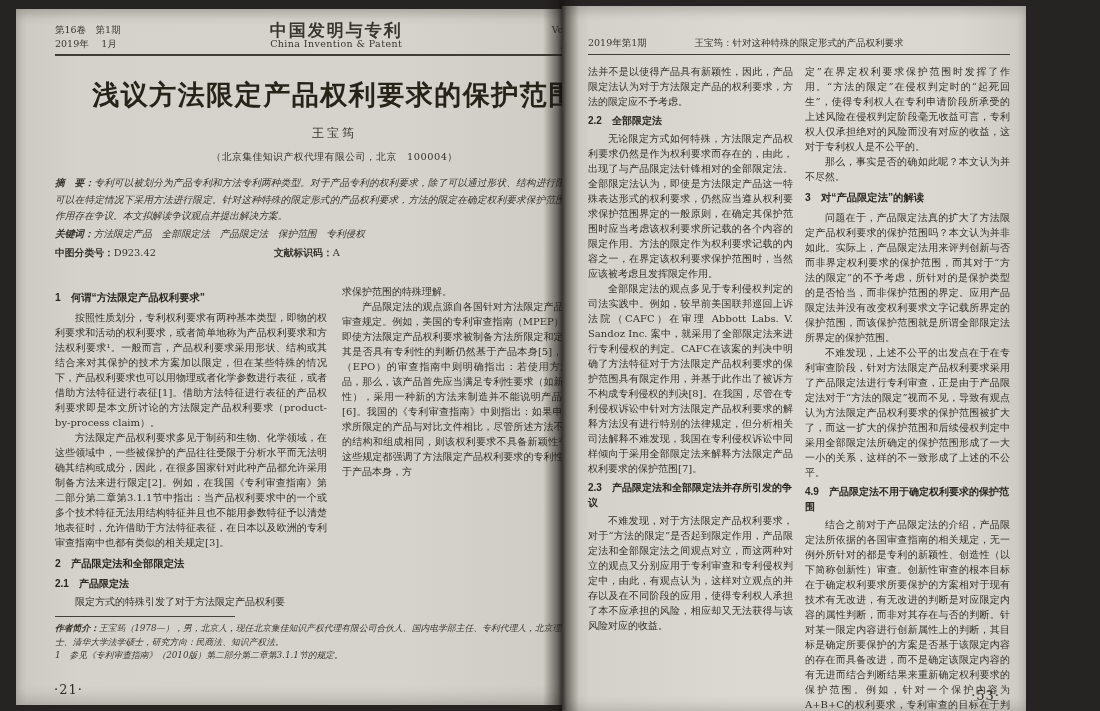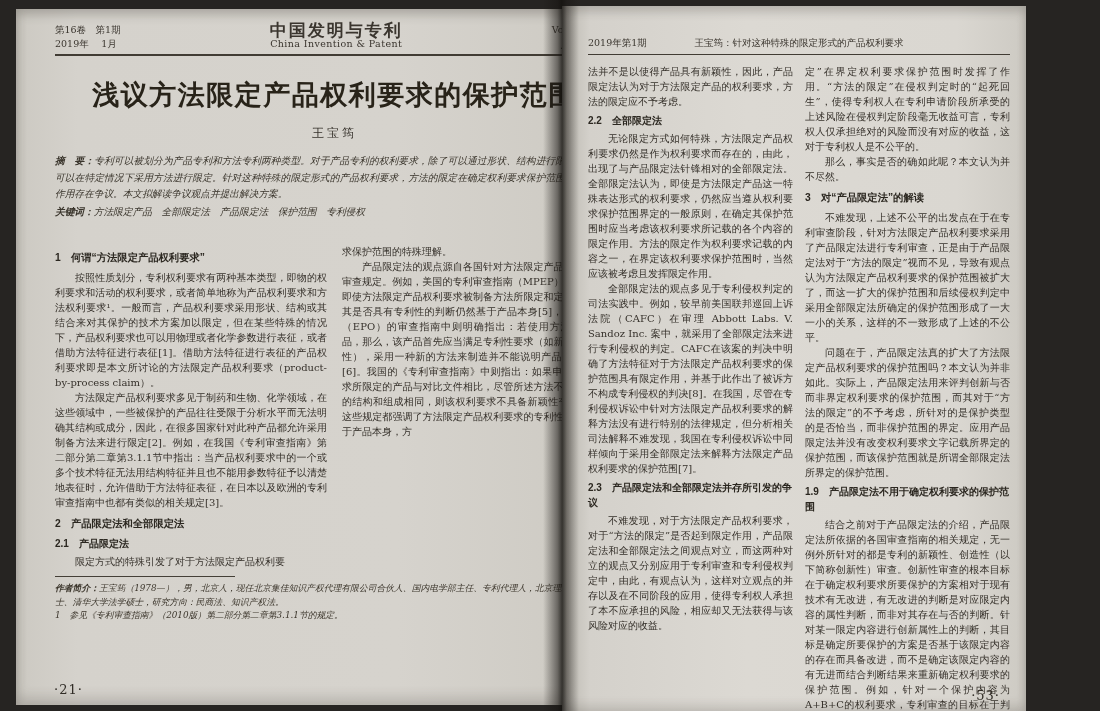--- a/index.html
+++ b/index.html
@@ -87,23 +87,28 @@
         </div>
         <div class="jh-right">
           <div>Vol.16　No.1</div>
           <div>Jan.　2019</div>
         </div>
       </div>
       <div class="jrule"></div>
 
       <h1 class="title">浅议方法限定产品权利要求的保护范围</h1>
       <div class="author">王宝筠</div>
+      <div class="affil">（北京集佳知识产权代理有限公司，北京　100004）</div>
 
       <p class="abstract"><span class="lbl">摘　要：</span><span>专利可以被划分为产品专利和方法专利两种类型。对于产品专利的权利要求，除了可以通过形状、结构进行限定之外，还可以在特定情况下采用方法进行限定。针对这种特殊的限定形式的产品权利要求，方法的限定在确定权利要求保护范围时是否发挥作用存在争议。本文拟解读争议观点并提出解决方案。</span></p>
       <p class="keywords"><span class="lbl">关键词：</span><span>方法限定产品　全部限定法　产品限定法　保护范围　专利侵权</span></p>
+      <div class="metaline">
+        <span><b>中图分类号：</b><span>D923.42</span></span>
+        <span class="m2"><b>文献标识码：</b><span>A</span></span>
+      </div>
 
       <div class="cols">
         <div class="col">
           <h3 class="sech">1　何谓“方法限定产品权利要求”</h3>
           <p class="para">按照性质划分，专利权利要求有两种基本类型，即物的权利要求和活动的权利要求，或者简单地称为产品权利要求和方法权利要求¹。一般而言，产品权利要求采用形状、结构或其结合来对其保护的技术方案加以限定，但在某些特殊的情况下，产品权利要求也可以用物理或者化学参数进行表征，或者借助方法特征进行表征[1]。借助方法特征进行表征的产品权利要求即是本文所讨论的方法限定产品权利要求（product-by-process claim）。</p>
           <p class="para">方法限定产品权利要求多见于制药和生物、化学领域，在这些领域中，一些被保护的产品往往受限于分析水平而无法明确其结构或成分，因此，在很多国家针对此种产品都允许采用制备方法来进行限定[2]。例如，在我国《专利审查指南》第二部分第二章第3.1.1节中指出：当产品权利要求中的一个或多个技术特征无法用结构特征并且也不能用参数特征予以清楚地表征时，允许借助于方法特征表征，在日本以及欧洲的专利审查指南中也都有类似的相关规定[3]。</p>
           <h3 class="sech">2　产品限定法和全部限定法</h3>
           <h4 class="subh">2.1　产品限定法</h4>
           <p class="para">限定方式的特殊引发了对于方法限定产品权利要</p>
         </div>
@@ -141,23 +146,23 @@
           <h4 class="subh">2.2　全部限定法</h4>
           <p class="para">无论限定方式如何特殊，方法限定产品权利要求仍然是作为权利要求而存在的，由此，出现了与产品限定法针锋相对的全部限定法。全部限定法认为，即使是方法限定产品这一特殊表达形式的权利要求，仍然应当遵从权利要求保护范围界定的一般原则，在确定其保护范围时应当考虑该权利要求所记载的各个内容的限定作用。方法的限定作为权利要求记载的内容之一，在界定该权利要求保护范围时，当然应该被考虑且发挥限定作用。</p>
           <p class="para">全部限定法的观点多见于专利侵权判定的司法实践中。例如，较早前美国联邦巡回上诉法院（CAFC）在审理 Abbott Labs. V. Sandoz Inc. 案中，就采用了全部限定法来进行专利侵权的判定。CAFC在该案的判决中明确了方法特征对于方法限定产品权利要求的保护范围具有限定作用，并基于此作出了被诉方不构成专利侵权的判决[8]。在我国，尽管在专利侵权诉讼中针对方法限定产品权利要求的解释方法没有进行特别的法律规定，但分析相关司法解释不难发现，我国在专利侵权诉讼中同样倾向于采用全部限定法来解释方法限定产品权利要求的保护范围[7]。</p>
           <h4 class="subh">2.3　产品限定法和全部限定法并存所引发的争议</h4>
           <p class="para">不难发现，对于方法限定产品权利要求，对于“方法的限定”是否起到限定作用，产品限定法和全部限定法之间观点对立，而这两种对立的观点又分别应用于专利审查和专利侵权判定中，由此，有观点认为，这样对立观点的并存以及在不同阶段的应用，使得专利权人承担了本不应承担的风险，相应却又无法获得与该风险对应的收益。</p>
         </div>
         <div class="rcol">
           <p class="para flush">定”在界定权利要求保护范围时发挥了作用。“方法的限定”在侵权判定时的“起死回生”，使得专利权人在专利申请阶段所承受的上述风险在侵权判定阶段毫无收益可言，专利权人仅承担绝对的风险而没有对应的收益，这对于专利权人是不公平的。</p>
           <p class="para">那么，事实是否的确如此呢？本文认为并不尽然。</p>
           <h3 class="sech">3　对“产品限定法”的解读</h3>
+          <p class="para">问题在于，产品限定法真的扩大了方法限定产品权利要求的保护范围吗？本文认为并非如此。实际上，产品限定法用来评判创新与否而非界定权利要求的保护范围，而其对于“方法的限定”的不予考虑，所针对的是保护类型的是否恰当，而非保护范围的界定。应用产品限定法并没有改变权利要求文字记载所界定的保护范围，而该保护范围就是所谓全部限定法所界定的保护范围。</p>
           <p class="para">不难发现，上述不公平的出发点在于在专利审查阶段，针对方法限定产品权利要求采用了产品限定法进行专利审查，正是由于产品限定法对于“方法的限定”视而不见，导致有观点认为方法限定产品权利要求的保护范围被扩大了，而这一扩大的保护范围和后续侵权判定中采用全部限定法所确定的保护范围形成了一大一小的关系，这样的不一致形成了上述的不公平。</p>
-          <p class="para">问题在于，产品限定法真的扩大了方法限定产品权利要求的保护范围吗？本文认为并非如此。实际上，产品限定法用来评判创新与否而非界定权利要求的保护范围，而其对于“方法的限定”的不予考虑，所针对的是保护类型的是否恰当，而非保护范围的界定。应用产品限定法并没有改变权利要求文字记载所界定的保护范围，而该保护范围就是所谓全部限定法所界定的保护范围。</p>
-          <h4 class="subh">1.9　产品限定法不用于确定权利要求的保护范围</h4>
+          <h4 class="subh">4.9　产品限定法不用于确定权利要求的保护范围</h4>
           <p class="para">结合之前对于产品限定法的介绍，产品限定法所依据的各国审查指南的相关规定，无一例外所针对的都是专利的新颖性、创造性（以下简称创新性）审查。创新性审查的根本目标在于确定权利要求所要保护的方案相对于现有技术有无改进，有无改进的判断是对应限定内容的属性判断，而非对其存在与否的判断。针对某一限定内容进行创新属性上的判断，其目标是确定所要保护的方案是否基于该限定内容的存在而具备改进，而不是确定该限定内容的有无进而结合判断结果来重新确定权利要求的保护范围。例如，针对一个保护内容为A+B+C的权利要求，专利审查的目标在于判断出各个限定内容是否属于改进，而即便判断出限定内容“C”并不属于改进，进行该判断</p>
         </div>
       </div>
 
     </div>
     <div class="pageno pageno-right">·53·</div>
   </div>
 
 </div>
 

